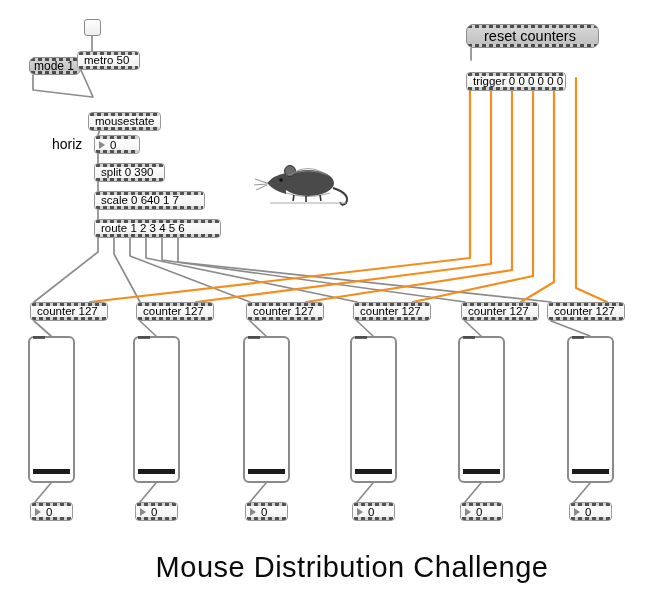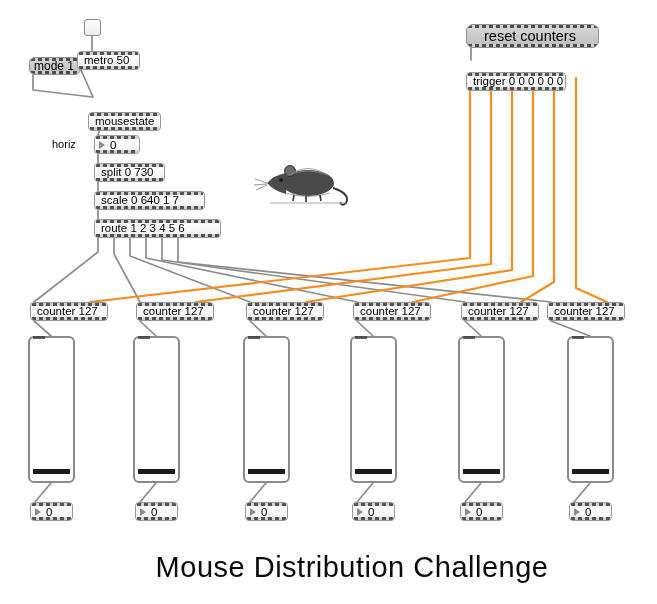--- a/index.html
+++ b/index.html
@@ -53,21 +53,21 @@
     border:2px solid #8a8a8a;border-radius:6px;
   }
   .slider::before{
     content:"";position:absolute;top:-2px;left:3px;width:12px;height:3px;
     background:#3f3f3f;opacity:.8;
   }
   .slider::after{
     content:"";position:absolute;left:3px;right:3px;bottom:7px;height:5px;
     background:#1c1c1c;
   }
-  .comment{font-size:11px;color:#000;line-height:16px;white-space:nowrap;}
+  .comment{font-size:14px;color:#000;line-height:16px;white-space:nowrap;}
   .title{
     position:absolute;left:0;right:0;top:551px;text-align:center;
     font-size:29px;color:#0a0a0a;z-index:2;letter-spacing:0.5px;padding-left:47px;
   }
 </style>
 </head>
 <body>
 
 <div class="patch">
 
@@ -118,21 +118,21 @@
 
   <div class="box objbox iobox" style="left:88px;top:96px;width:73px;margin-top:16px;">mousestate</div>
 
   <div class="box comment" style="left:52px;top:136px;">horiz</div>
 
   <div class="box numbox iobox" style="left:94px;top:135px;width:46px;">
     <span class="tri"></span>
     <span>0</span>
   </div>
 
-  <div class="box objbox iobox" style="left:94px;top:163px;width:71px;">split 0 730</div>
+  <div class="box objbox iobox" style="left:94px;top:163px;width:71px;">split 0 390</div>
 
   <div class="box objbox iobox" style="left:94px;top:191px;width:111px;">scale 0 640 1 7</div>
 
   <div class="box objbox iobox" style="left:94px;top:219px;width:127px;">route 1 2 3 4 5 6</div>
 
   <svg class="box" style="left:250px;top:153px;width:105px;height:54px;" viewBox="0 0 105 54" aria-hidden="true">
     <path d="M83,35 Q101,41 96,50 Q92,54 90,49" stroke="#3c3c3c" stroke-width="2" fill="none"></path>
     <ellipse cx="58" cy="30" rx="26" ry="13" fill="#4a4a4a"></ellipse>
     <path d="M36,20 Q24,22 17,30 Q24,38 36,41 Z" fill="#4a4a4a"></path>
     <circle cx="40" cy="18" r="5.5" fill="#6b6b6b" stroke="#333" stroke-width="1"></circle>

